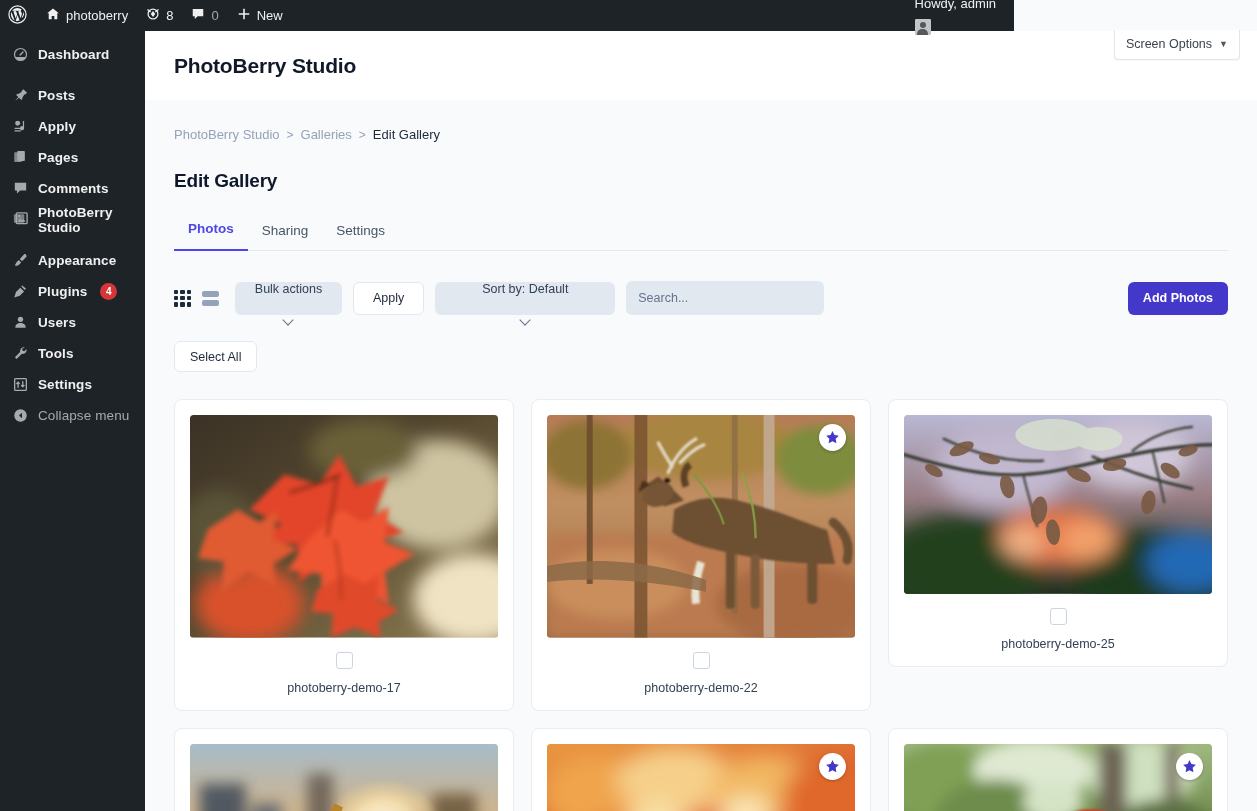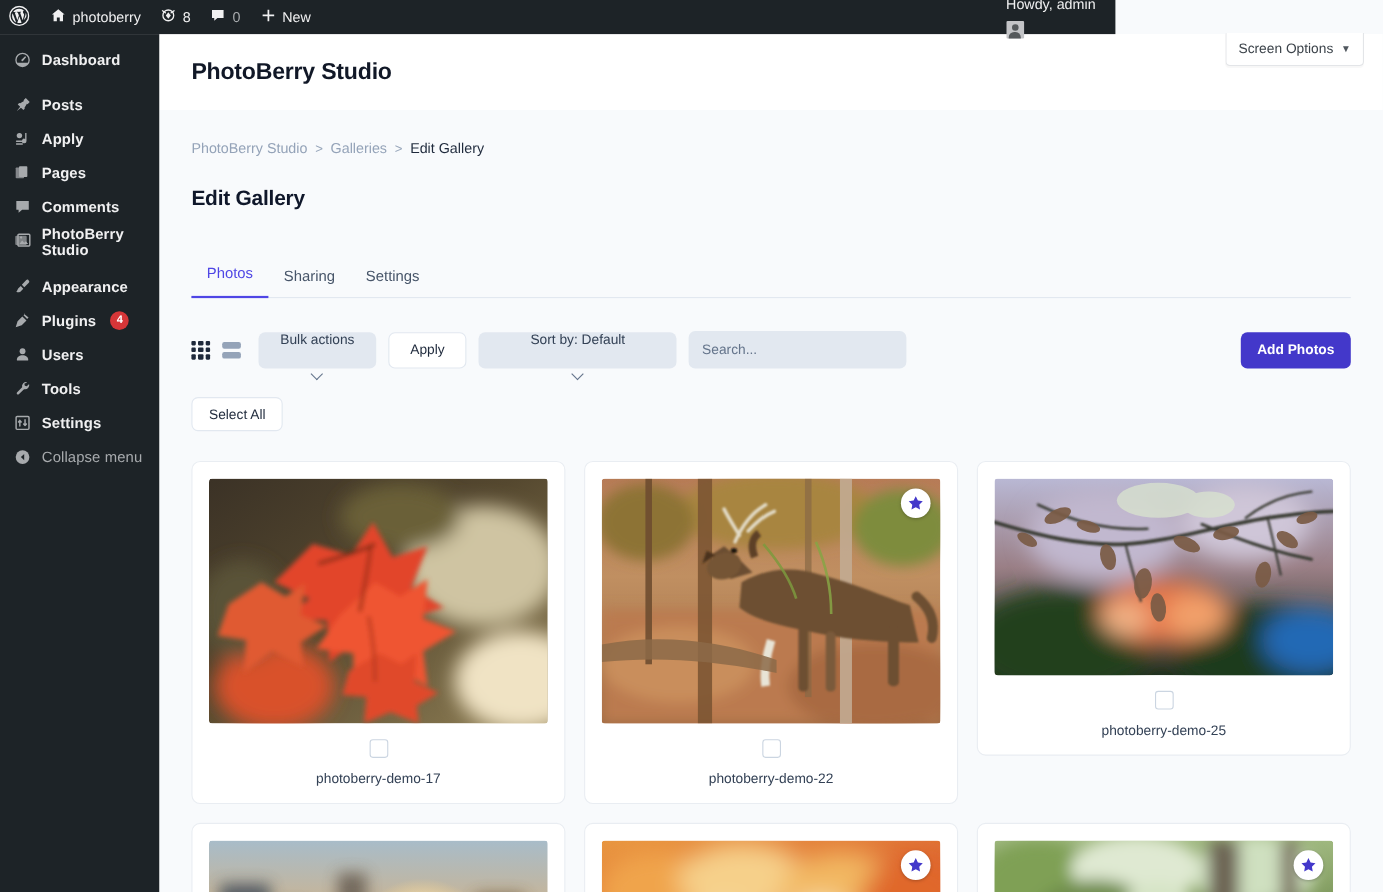--- a/index.html
+++ b/index.html
@@ -123,23 +123,22 @@
     margin-top: 23px;
     border-bottom: 1px solid #e2e8f0;
   }
   .tab {
     font-size: 13.5px; color: #475569;
     padding: 6px 14px 13px 14px;
     margin-bottom: -1px;
   }
   .tab:first-child { margin-left: 0; }
   .tab.active {
-    color: #4f46e5; font-weight: 400;
+    color: #4f46e5; font-weight: 700;
     border-bottom: 2px solid #4f46e5;
-    margin-top: 20px;
   }
 
   
   .toolbar {
     display: flex; align-items: center; gap: 11px;
     margin-top: 30px;
   }
   .viewmodes { display: flex; align-items: center; gap: 11px; margin-right: 5px; }
   .icon-grid {
     width: 17px; height: 17px;

